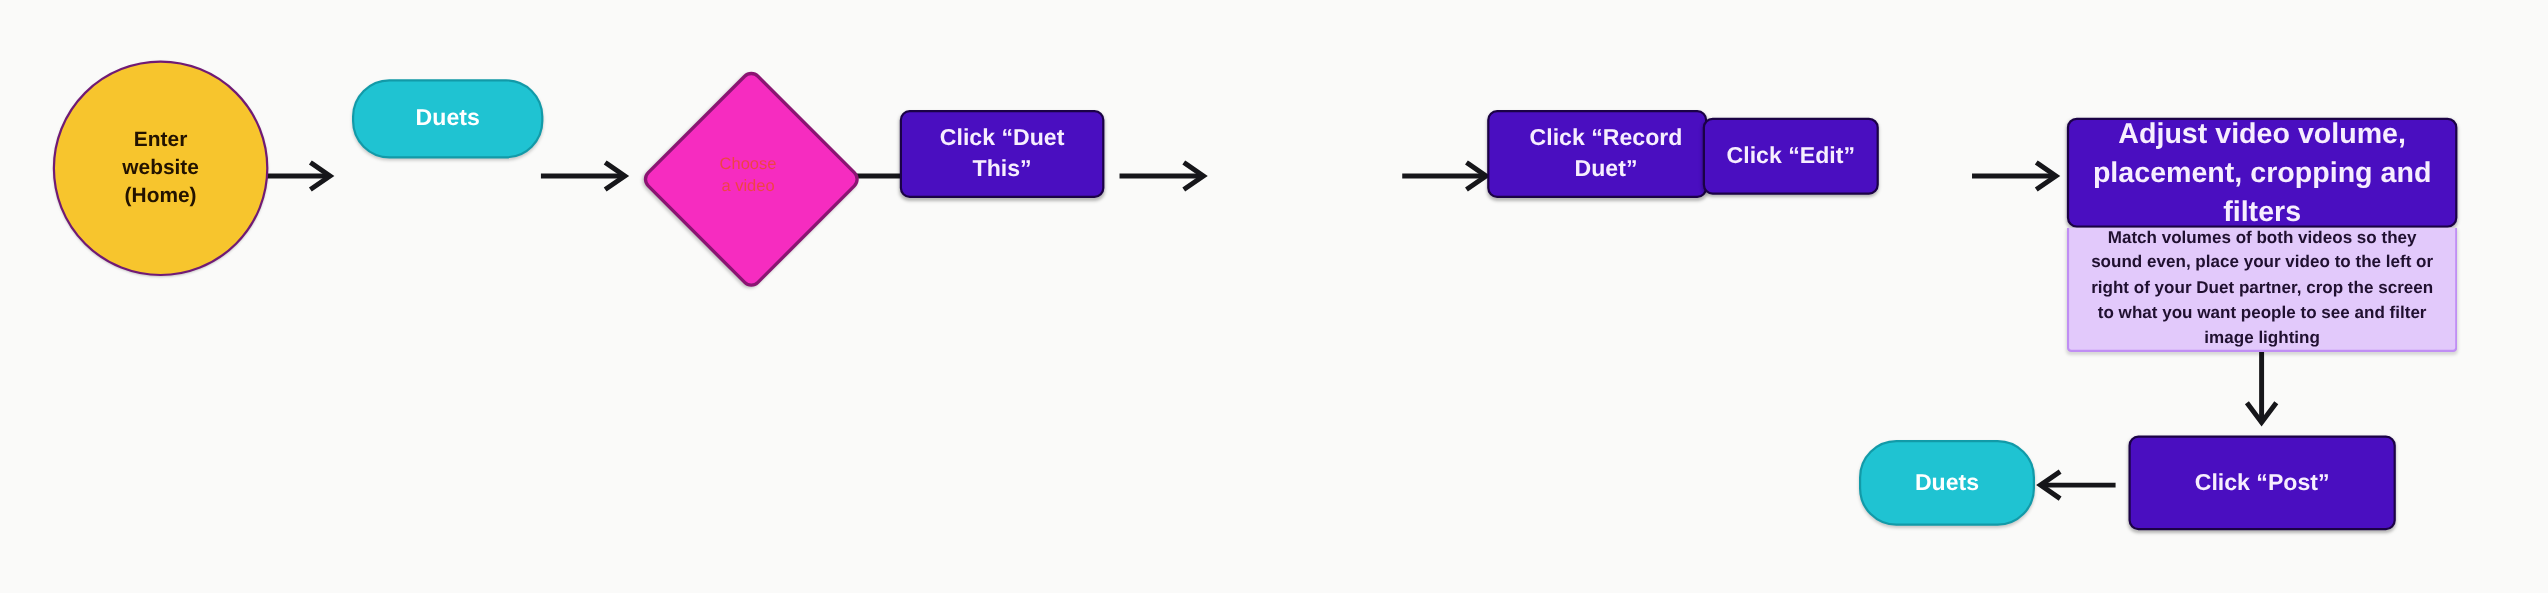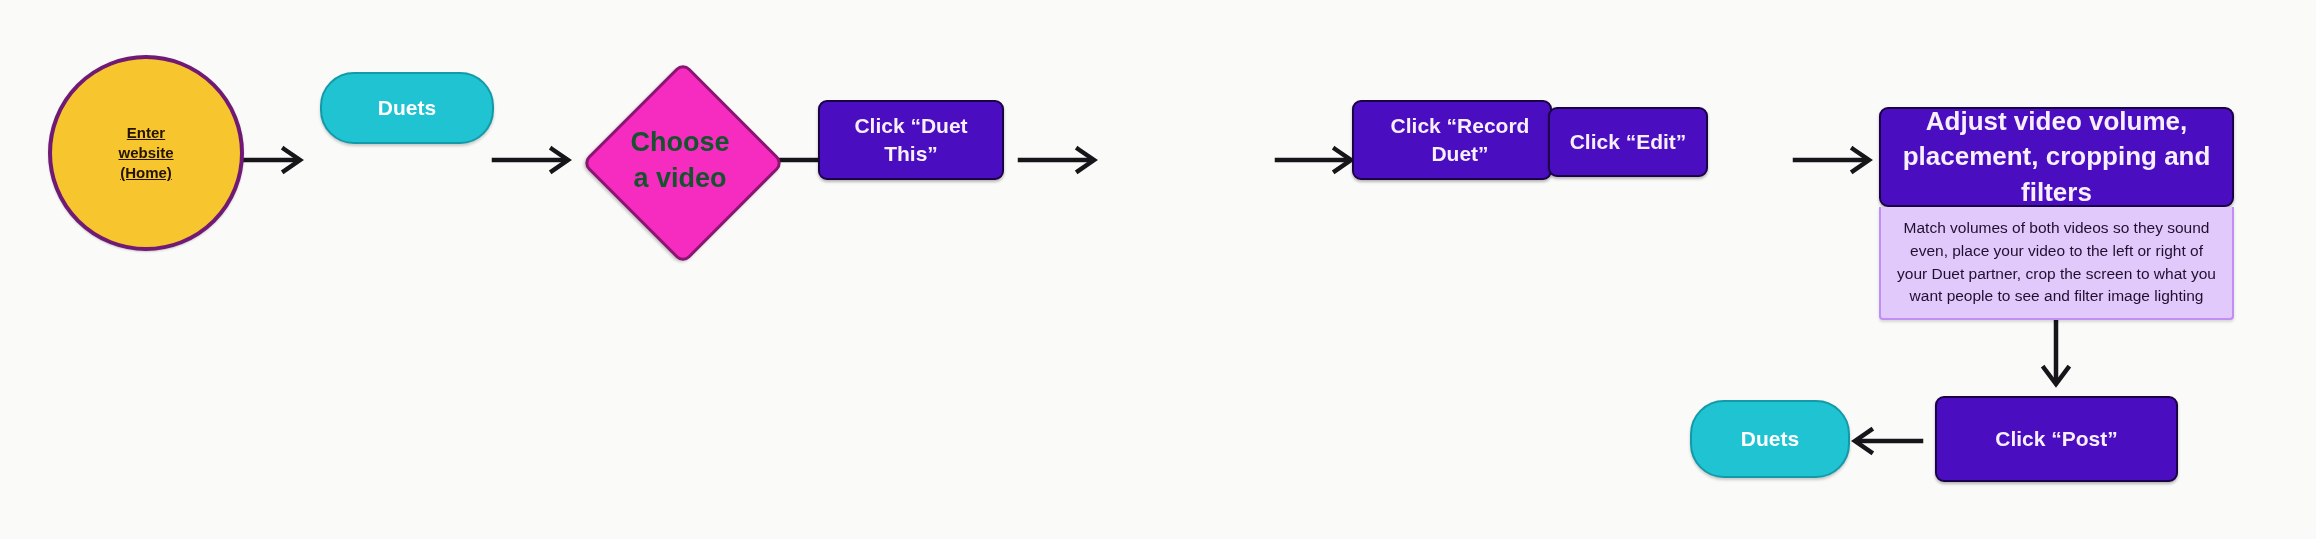--- a/index.html
+++ b/index.html
@@ -31,26 +31,25 @@
   .node .label {
     display: block;
     white-space: pre-line;
     pointer-events: none;
   }
 
   
   .terminator {
     border-radius: 50%;
     background: #f7c52d;
-    border: 4px solid #701a75;
+    border: 2px solid #701a75;
     color: #231300;
     font-weight: bold;
-    font-size: 15px;
+    font-size: 19px;
     box-shadow: 0 1px 2px rgba(0,0,0,0.18);
-    text-decoration: underline;
   }
 
   
   .page-node {
     background: #1fc3d2;
     border: 2px solid #129aa8;
     border-radius: 34px;
     color: #ffffff;
     font-weight: bold;
     font-size: 21px;
@@ -66,23 +65,23 @@
     font-weight: bold;
     font-size: 21px;
     box-shadow: 0 2px 3px rgba(0,0,0,0.28);
   }
   .action-node.wide { font-size: 26px; }
 
   
   .decision {
     background: transparent;
     border: none;
-    color: #14532d;
-    font-weight: bold;
-    font-size: 27px;
+    color: #ef4444;
+    font-weight: normal;
+    font-size: 15px;
     z-index: 2;
   }
   .decision .diamond-shape {
     position: absolute;
     left: 50%;
     top: 50%;
     width: 138px;
     height: 138px;
     margin-left: -69px;
     margin-top: -69px;
@@ -94,21 +93,21 @@
     z-index: -1;
   }
 
   
   .note-node {
     background: #e2c9fb;
     border: 2px solid #c08ef4;
     border-top: none;
     border-radius: 0 0 4px 4px;
     color: #201030;
-    font-weight: normal;
+    font-weight: bold;
     font-size: 15.5px;
     line-height: 1.47;
     padding: 6px 14px;
     box-shadow: 0 2px 3px rgba(0,0,0,0.14);
   }
   .note-node .label { white-space: normal; }
 
   
   .connector {
     position: absolute;

